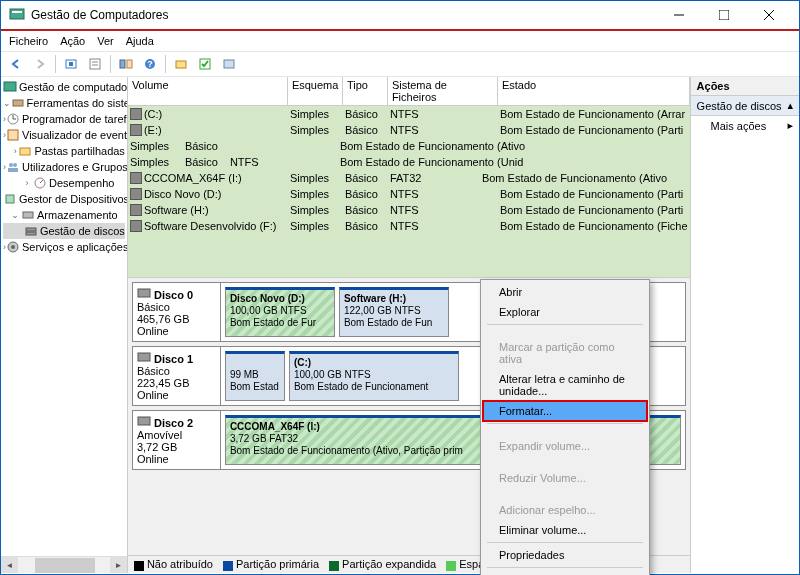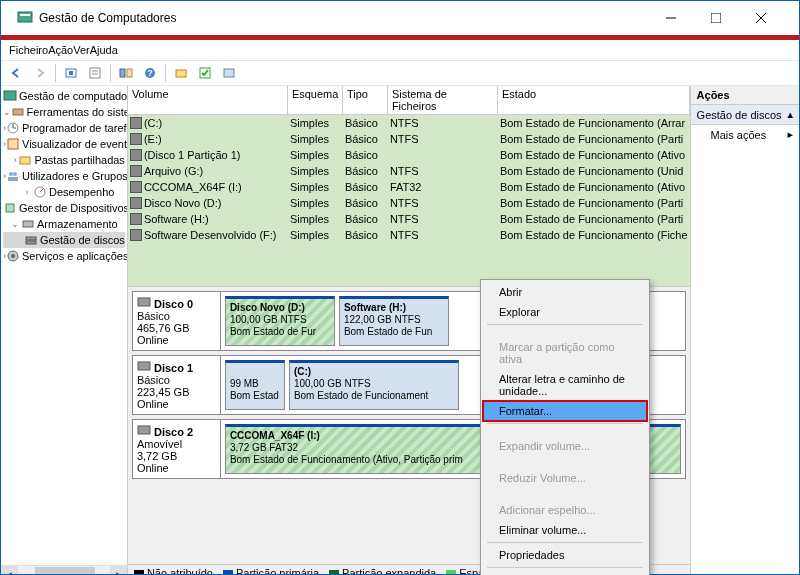--- a/index.html
+++ b/index.html
@@ -1,21 +1,21 @@
 <!DOCTYPE html>
 <html><head>
 <meta charset="utf-8">
 <style>
 * { box-sizing: border-box; margin: 0; padding: 0; font-family: "Segoe UI", Tahoma, sans-serif; }
 body { background: #fff; width: 800px; height: 575px; overflow: hidden; border: 1px solid #0a60b4; font-size: 11px; color: #000; }
-.titlebar { height: 39px; display: flex; align-items: center; padding: 0 16px; border-bottom: 5px solid #b91c1c; }
+.titlebar { height: 30px; display: flex; align-items: center; padding: 0 8px; border-bottom: 2px solid #b91c1c; }
 .titlebar .icon { width: 16px; height: 16px; margin-right: 6px; }
 .titlebar .title { flex: 1; font-size: 12px; }
 .winbtn { width: 45px; height: 29px; display: flex; align-items: center; justify-content: center; }
-.menubar { height: 20px; display: flex; align-items: center; padding: 0 8px; font-size: 11px; }
+.menubar { height: 20px; display: flex; align-items: center; gap: 12px; padding: 0 8px; font-size: 11px; }
 .menubar span { cursor: default; }
 .toolbar { height: 26px; border-top: 1px solid #e5e5e5; border-bottom: 1px solid #e5e5e5; display: flex; align-items: center; gap: 2px; padding: 0 4px; }
 .toolbtn { width: 22px; height: 22px; display: flex; align-items: center; justify-content: center; border: 1px solid transparent; }
 .sep { width: 1px; height: 18px; background: #ccc; margin: 0 2px; }
 .main { display: flex; height: 496px; }
 .tree { width: 168px; border-right: 1px solid #ccc; padding: 2px; overflow: hidden; position: relative; }
 .tree-row { display: flex; align-items: center; height: 16px; white-space: nowrap; font-size: 11px; cursor: default; }
 .tree-row .exp { width: 12px; text-align: center; color: #666; font-size: 9px; }
 .tree-row .ind { display: inline-block; }
 .tree-row .ticon { width: 14px; height: 14px; margin-right: 2px; flex-shrink: 0; }
@@ -262,38 +262,36 @@
             <div style="flex:1">Bom Estado de Funcionamento (Arrar</div>
           </div>
           <div class="vol-row">
             <div style="width:160px;display:flex;align-items:center"><span class="vicon"></span>(E:)</div>
             <div style="width:55px">Simples</div>
             <div style="width:45px">Básico</div>
             <div style="width:110px">NTFS</div>
             <div style="flex:1">Bom Estado de Funcionamento (Parti</div>
           </div>
           <div class="vol-row">
-            <div style="width:160px;display:flex;align-items:center"><span class="vicon"></span>(Disco 1 Partição 1)</div>
             <div style="width:55px">Simples</div>
             <div style="width:45px">Básico</div>
             <div style="width:110px"></div>
             <div style="flex:1">Bom Estado de Funcionamento (Ativo</div>
           </div>
           <div class="vol-row">
-            <div style="width:160px;display:flex;align-items:center"><span class="vicon"></span>Arquivo (G:)</div>
             <div style="width:55px">Simples</div>
             <div style="width:45px">Básico</div>
             <div style="width:110px">NTFS</div>
             <div style="flex:1">Bom Estado de Funcionamento (Unid</div>
           </div>
           <div class="vol-row">
             <div style="width:160px;display:flex;align-items:center"><span class="vicon"></span>CCCOMA_X64F (I:)</div>
             <div style="width:55px">Simples</div>
             <div style="width:45px">Básico</div>
-            <div style="width:110px">FAT32</div>
+            <div style="width:92px">FAT32</div>
             <div style="flex:1">Bom Estado de Funcionamento (Ativo</div>
           </div>
           <div class="vol-row">
             <div style="width:160px;display:flex;align-items:center"><span class="vicon"></span>Disco Novo (D:)</div>
             <div style="width:55px">Simples</div>
             <div style="width:45px">Básico</div>
             <div style="width:110px">NTFS</div>
             <div style="flex:1">Bom Estado de Funcionamento (Parti</div>
           </div>
           <div class="vol-row">

